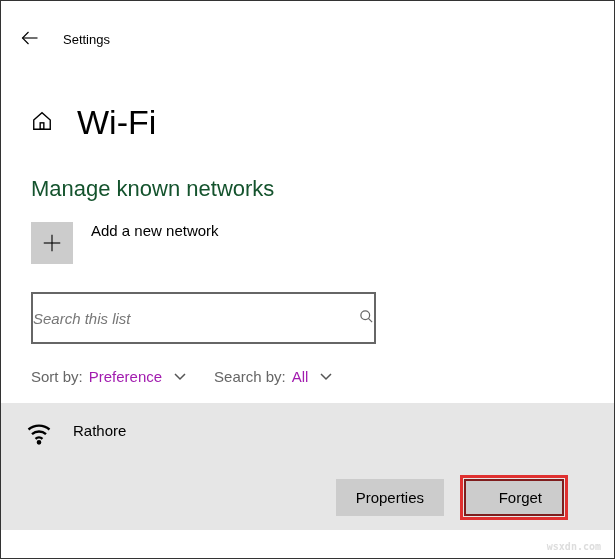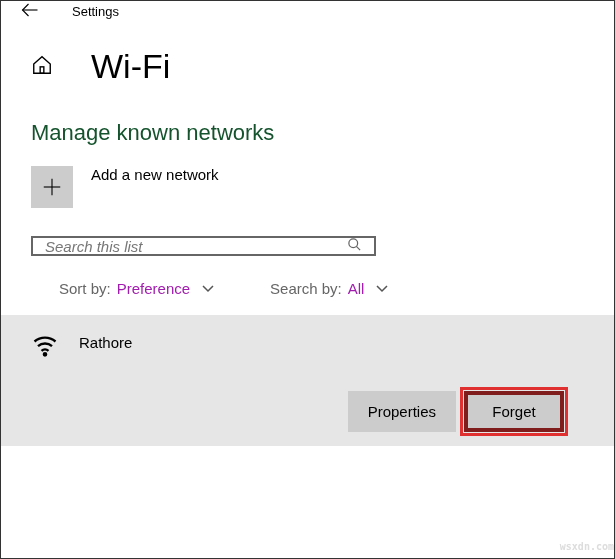--- a/index.html
+++ b/index.html
@@ -12,36 +12,36 @@
       width: 615px;
       height: 559px;
       background: #ffffff;
       border: 1px solid #333;
       position: relative;
       overflow: hidden;
     }
     .header {
       display: flex;
       align-items: center;
-      padding: 0 20px;
-      gap: 33px;
+      padding: 28px 20px;
+      gap: 24px;
     }
     .back-arrow {
       font-size: 18px;
       cursor: pointer;
       line-height: 1;
     }
     .settings-label {
       font-size: 13px;
       color: #000;
     }
     .title-row {
       display: flex;
       align-items: center;
-      gap: 38px;
+      gap: 24px;
       padding: 25px 30px 10px 30px;
     }
     .home-icon svg {
       width: 22px;
       height: 22px;
     }
     .page-title {
       font-size: 34px;
       font-weight: 400;
       color: #000;
@@ -70,24 +70,24 @@
       width: 22px;
       height: 22px;
     }
     .add-label {
       font-size: 15px;
       color: #000;
     }
     .search-box {
       margin: 8px 32px 18px 30px;
       border: 2px solid #666;
-      height: 20px;
-      display: flex;
-      align-items: center;
-      padding: 0 12px;
+      height: 52px;
+      display: flex;
+      align-items: center;
+      padding: 0 0;
       width: 345px;
     }
     .search-input {
       flex: 1;
       border: none;
       outline: none;
       font-size: 15px;
       font-style: italic;
       color: #666;
       background: transparent;
@@ -105,77 +105,77 @@
       gap: 28px;
       padding: 6px 30px 18px 30px;
       font-size: 15px;
       color: #000;
     }
     .sf-item {
       display: flex;
       align-items: center;
       gap: 6px;
       cursor: pointer;
-      margin-left: 28px;
     }
     .sf-label {
       color: #666;
     }
     .sf-value {
       color: #a21caf;
     }
     .chev {
       font-size: 12px;
       margin-left: 6px;
       color: #555;
     }
     .network-item {
       background: #e6e6e6;
-      padding: 16px 30px 14px 30px;
+      padding: 16px 30px 14px 24px;
       margin: 0;
     }
     .network-header {
       display: flex;
       align-items: center;
       gap: 20px;
     }
     .wifi-icon svg {
       width: 28px;
       height: 28px;
     }
     .network-name {
       font-size: 15px;
       color: #000;
       padding-bottom: 10px;
     }
     .button-row {
       display: flex;
       justify-content: flex-end;
-      gap: 8px;
+      gap: 20px;
       padding: 28px 20px 0 0;
     }
     .btn {
       background: #cccccc;
       border: none;
       padding: 8px 20px;
       font-size: 15px;
       cursor: pointer;
       font-family: inherit;
       min-width: 100px;
       text-align: center;
     }
     .btn-highlight {
-      border: 4px solid #7f1d1d;
+      border: 2px solid #7f1d1d;
       outline: 3px solid #e03030;
       outline-offset: 1px;
+      text-align: right;
     }
     .watermark {
       position: absolute;
       bottom: 6px;
-      right: 0;
+      right: 13px;
       font-size: 10px;
       color: #ddd;
       font-family: monospace;
       font-weight: bold;
     }
   </style>
 </head>
 <body>
 
 <div class="header">

